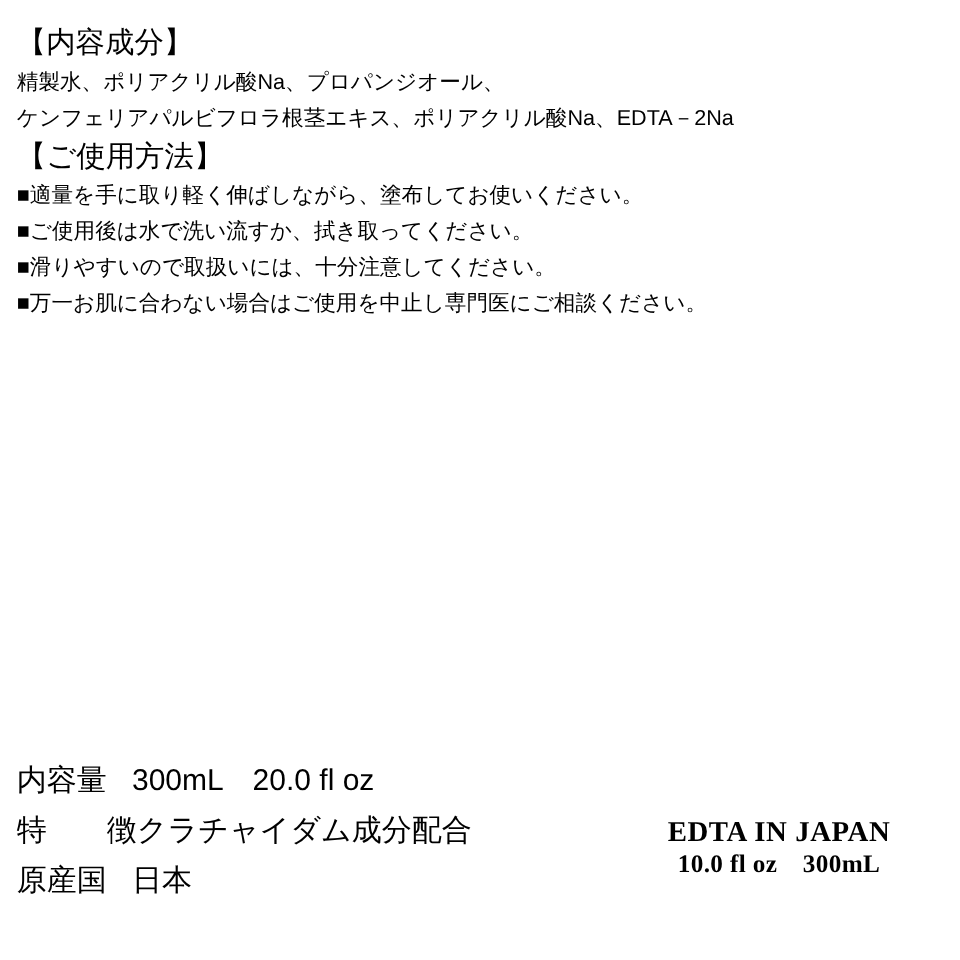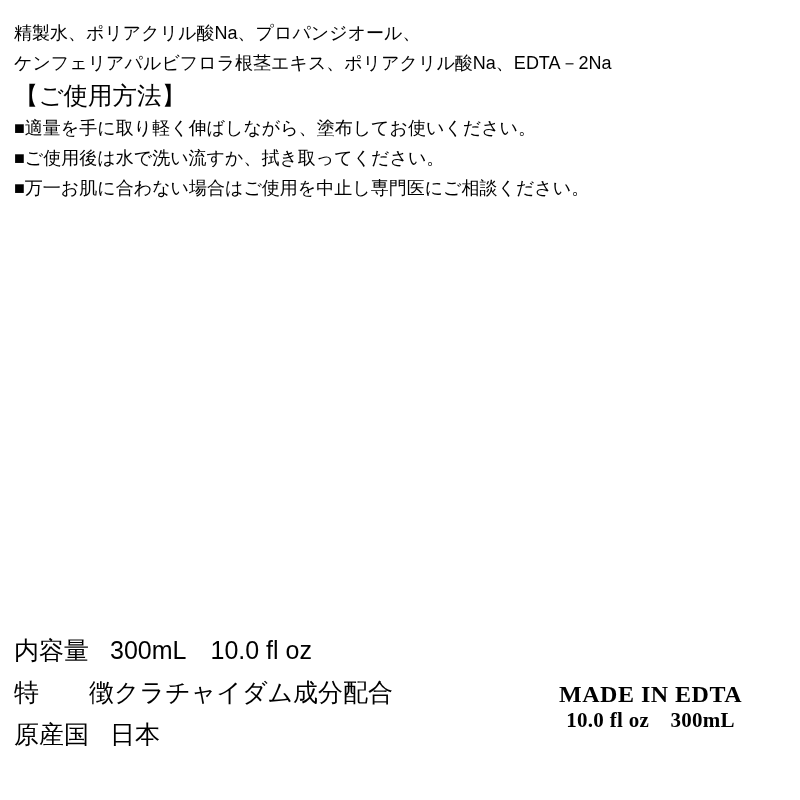--- a/index.html
+++ b/index.html
@@ -89,47 +89,49 @@
   }
 </style>
 </head>
 <body>
 
 <div id="page">
 
   <div class="label-body">
 
     <div class="block">
+      <div class="section-heading">【内容成分】</div>
       <div class="para">精製水、ポリアクリル酸Na、プロパンジオール、</div>
       <div class="para">ケンフェリアパルビフロラ根茎エキス、ポリアクリル酸Na、EDTA－2Na</div>
     </div>
 
     <div class="block">
       <div class="section-heading">【ご使用方法】</div>
       <div class="para">■適量を手に取り軽く伸ばしながら、塗布してお使いください。</div>
       <div class="para">■ご使用後は水で洗い流すか、拭き取ってください。</div>
     </div>
 
 
     <div class="block">
+      <div class="para">■滑りやすいので取扱いには、十分注意してください。</div>
       <div class="para">■万一お肌に合わない場合はご使用を中止し専門医にご相談ください。</div>
     </div>
 
   </div>
 
   <div class="spec-area">
     <div class="spec-row">
-      <span class="spec-label">内容量</span><span class="spec-value">300mL　10.0 fl oz</span>
+      <span class="spec-label">内容量</span><span class="spec-value">300mL　20.0 fl oz</span>
     </div>
     <div class="spec-row">
       <span class="spec-label spread">特　　徴</span><span class="spec-value">クラチャイダム成分配合</span>
     </div>
     <div class="spec-row">
       <span class="spec-label">原産国</span><span class="spec-value">日本</span>
     </div>
   </div>
 
   <div class="madein">
-    <div class="madein-line1">MADE IN EDTA</div>
+    <div class="madein-line1">EDTA IN JAPAN</div>
     <div class="madein-line2">10.0 fl oz　300mL</div>
   </div>
 
 </div>
 
 </body></html>

